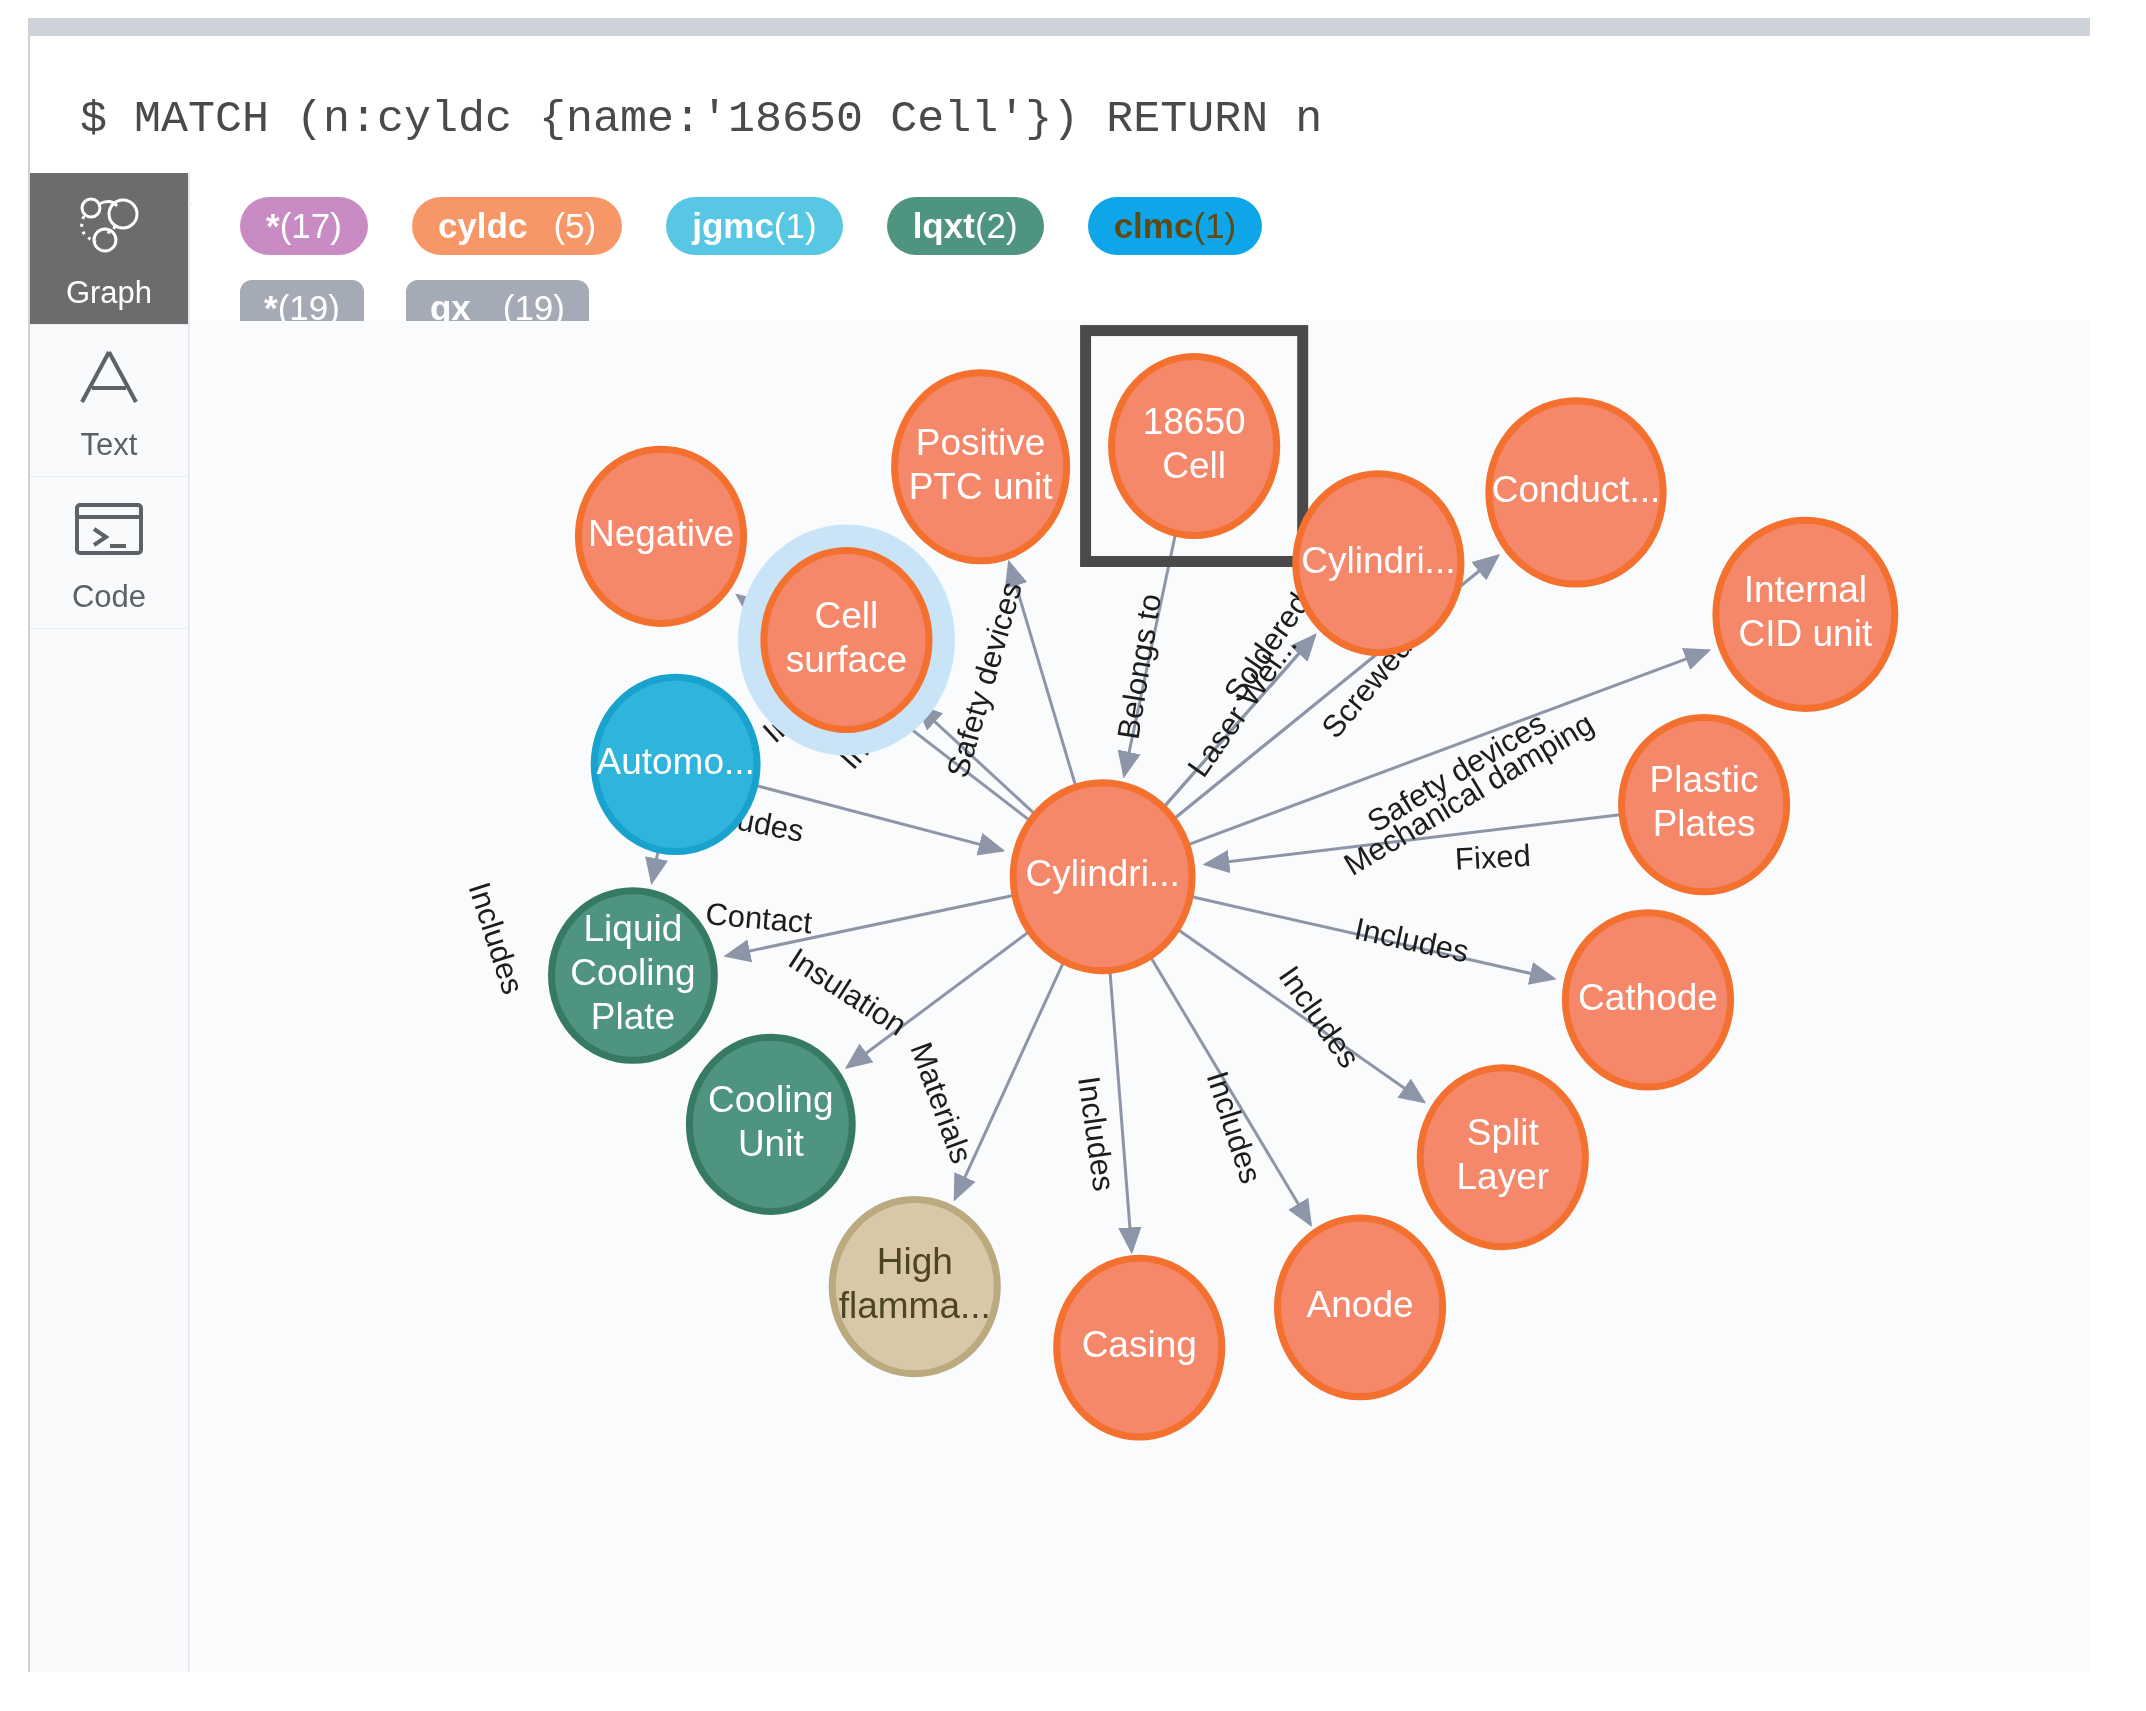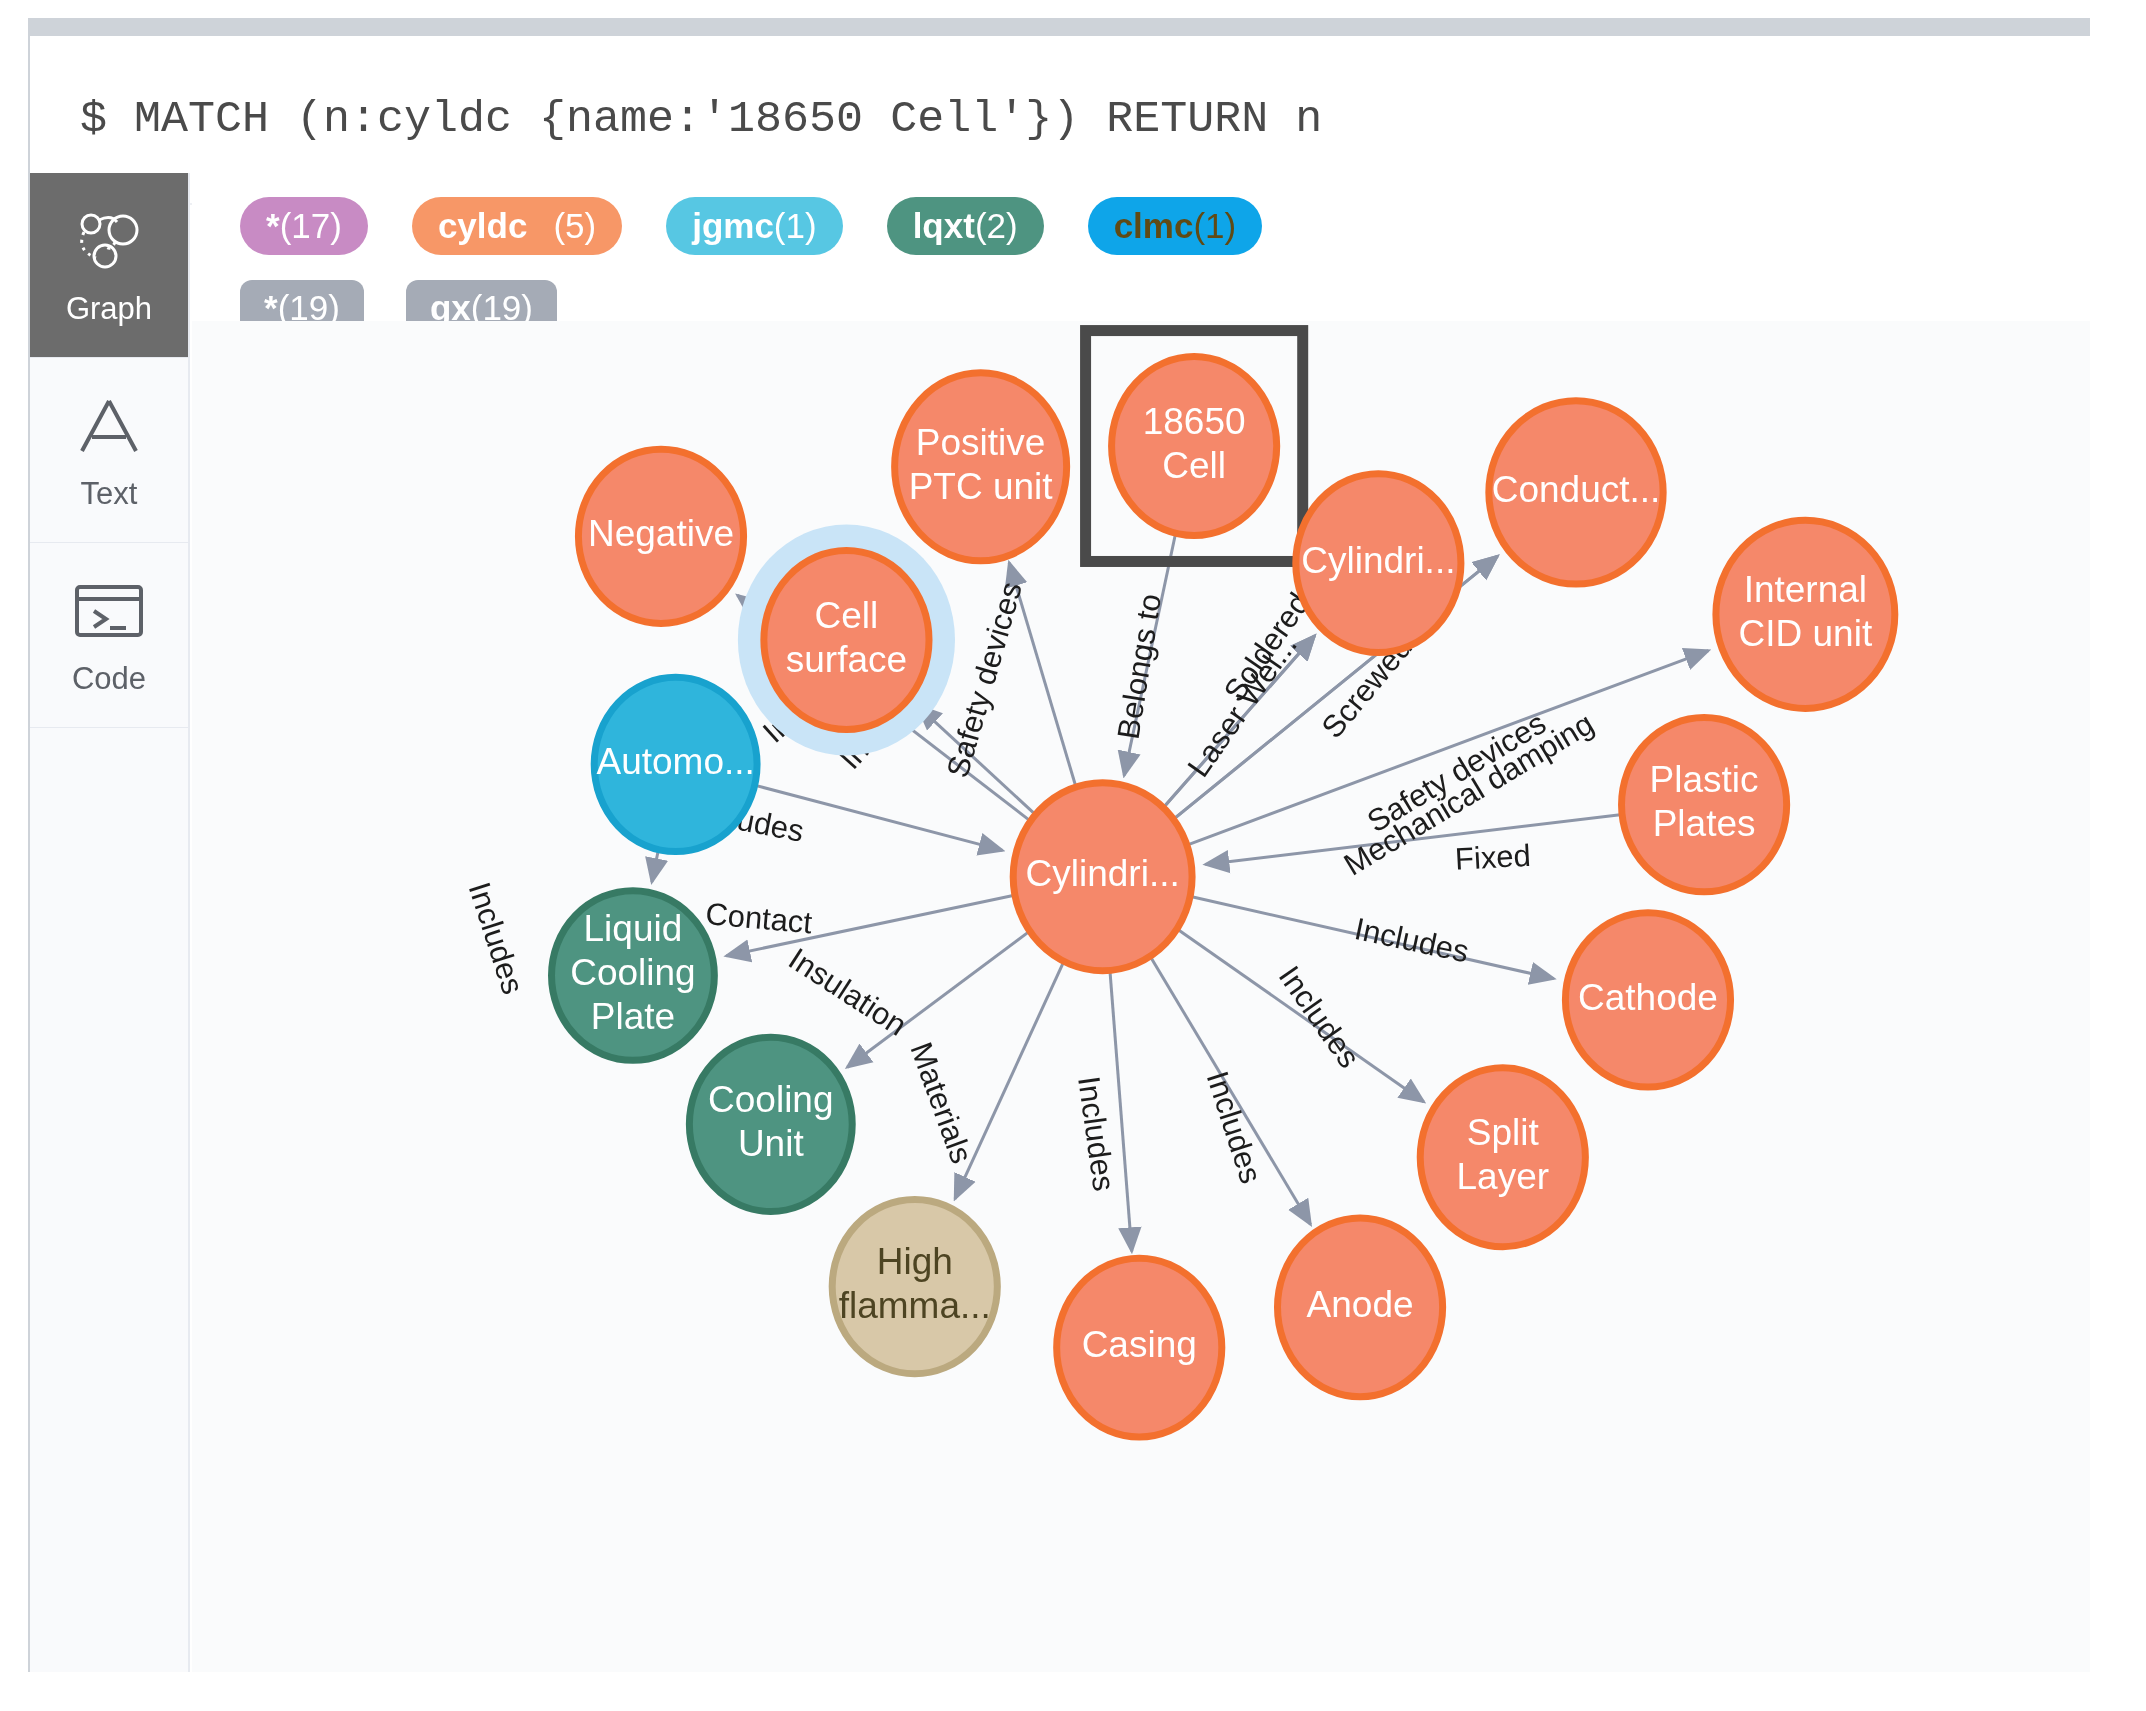--- a/index.html
+++ b/index.html
@@ -15,21 +15,21 @@
 
   
   #query-bar{position:absolute;left:30px;top:36px;width:2060px;height:169px;background:#ffffff;
              border-bottom:2px solid #eef0f4;box-sizing:border-box;}
   #query-text{position:absolute;left:50px;top:58px;font-family:"Liberation Mono","DejaVu Sans Mono",monospace;
               font-size:45px;color:#4a4a4a;letter-spacing:0px;white-space:pre;}
 
   
   #sidebar{position:absolute;left:30px;top:173px;width:160px;height:1499px;background:#f9fafc;
            border-right:2px solid #e7eaf0;box-sizing:border-box;}
-  .side-item{position:relative;width:158px;height:185px;box-sizing:border-box;
+  .side-item{position:relative;width:158px;height:152px;box-sizing:border-box;
              border-bottom:1px solid #e7eaf0;display:flex;flex-direction:column;
              align-items:center;justify-content:center;cursor:pointer;}
   .side-item.active{background:#6c6c6c;}
   .side-icon{width:76px;height:76px;display:flex;align-items:center;justify-content:center;}
   .side-label{margin-top:12px;font-size:31px;color:#5d6168;font-family:"Liberation Sans",sans-serif;}
   .side-item.active .side-label{color:#ffffff;}
   #side-rest{position:absolute;left:0;top:740px;width:158px;height:759px;background:#f9fafc;}
 
   
   #legend{position:absolute;left:192px;top:173px;width:1898px;height:148px;background:#ffffff;}
@@ -136,21 +136,21 @@
       <span class="pill" style="background:#0ea5e9;color:#604a14;">
         <span>clmc</span>
           <span class="cnt">(1)</span>
       </span>
     </div>
     <div class="pill-row" id="pill-row-2">
       <span class="pill pill-rect" style="background:#a5abb6;color:#ffffff;">
         <span>*</span>
           <span class="cnt">(19)</span>
       </span>
-      <span class="pill pill-rect" style="background:#a5abb6;color:#ffffff;">
+      <span class="pill pill-rect" style="background:#a5abb6;color:#ffffff;gap:32px;">
         <span>gx</span>
           <span class="cnt">(19)</span>
       </span>
     </div>
   </div>
 
   <div id="graph">
     <svg id="graph-svg" viewBox="0 0 1898 1351" preserveAspectRatio="none">
       <defs>
         <marker id="arrow" markerWidth="9" markerHeight="9" refX="8" refY="4.5" orient="auto" markerUnits="strokeWidth">

